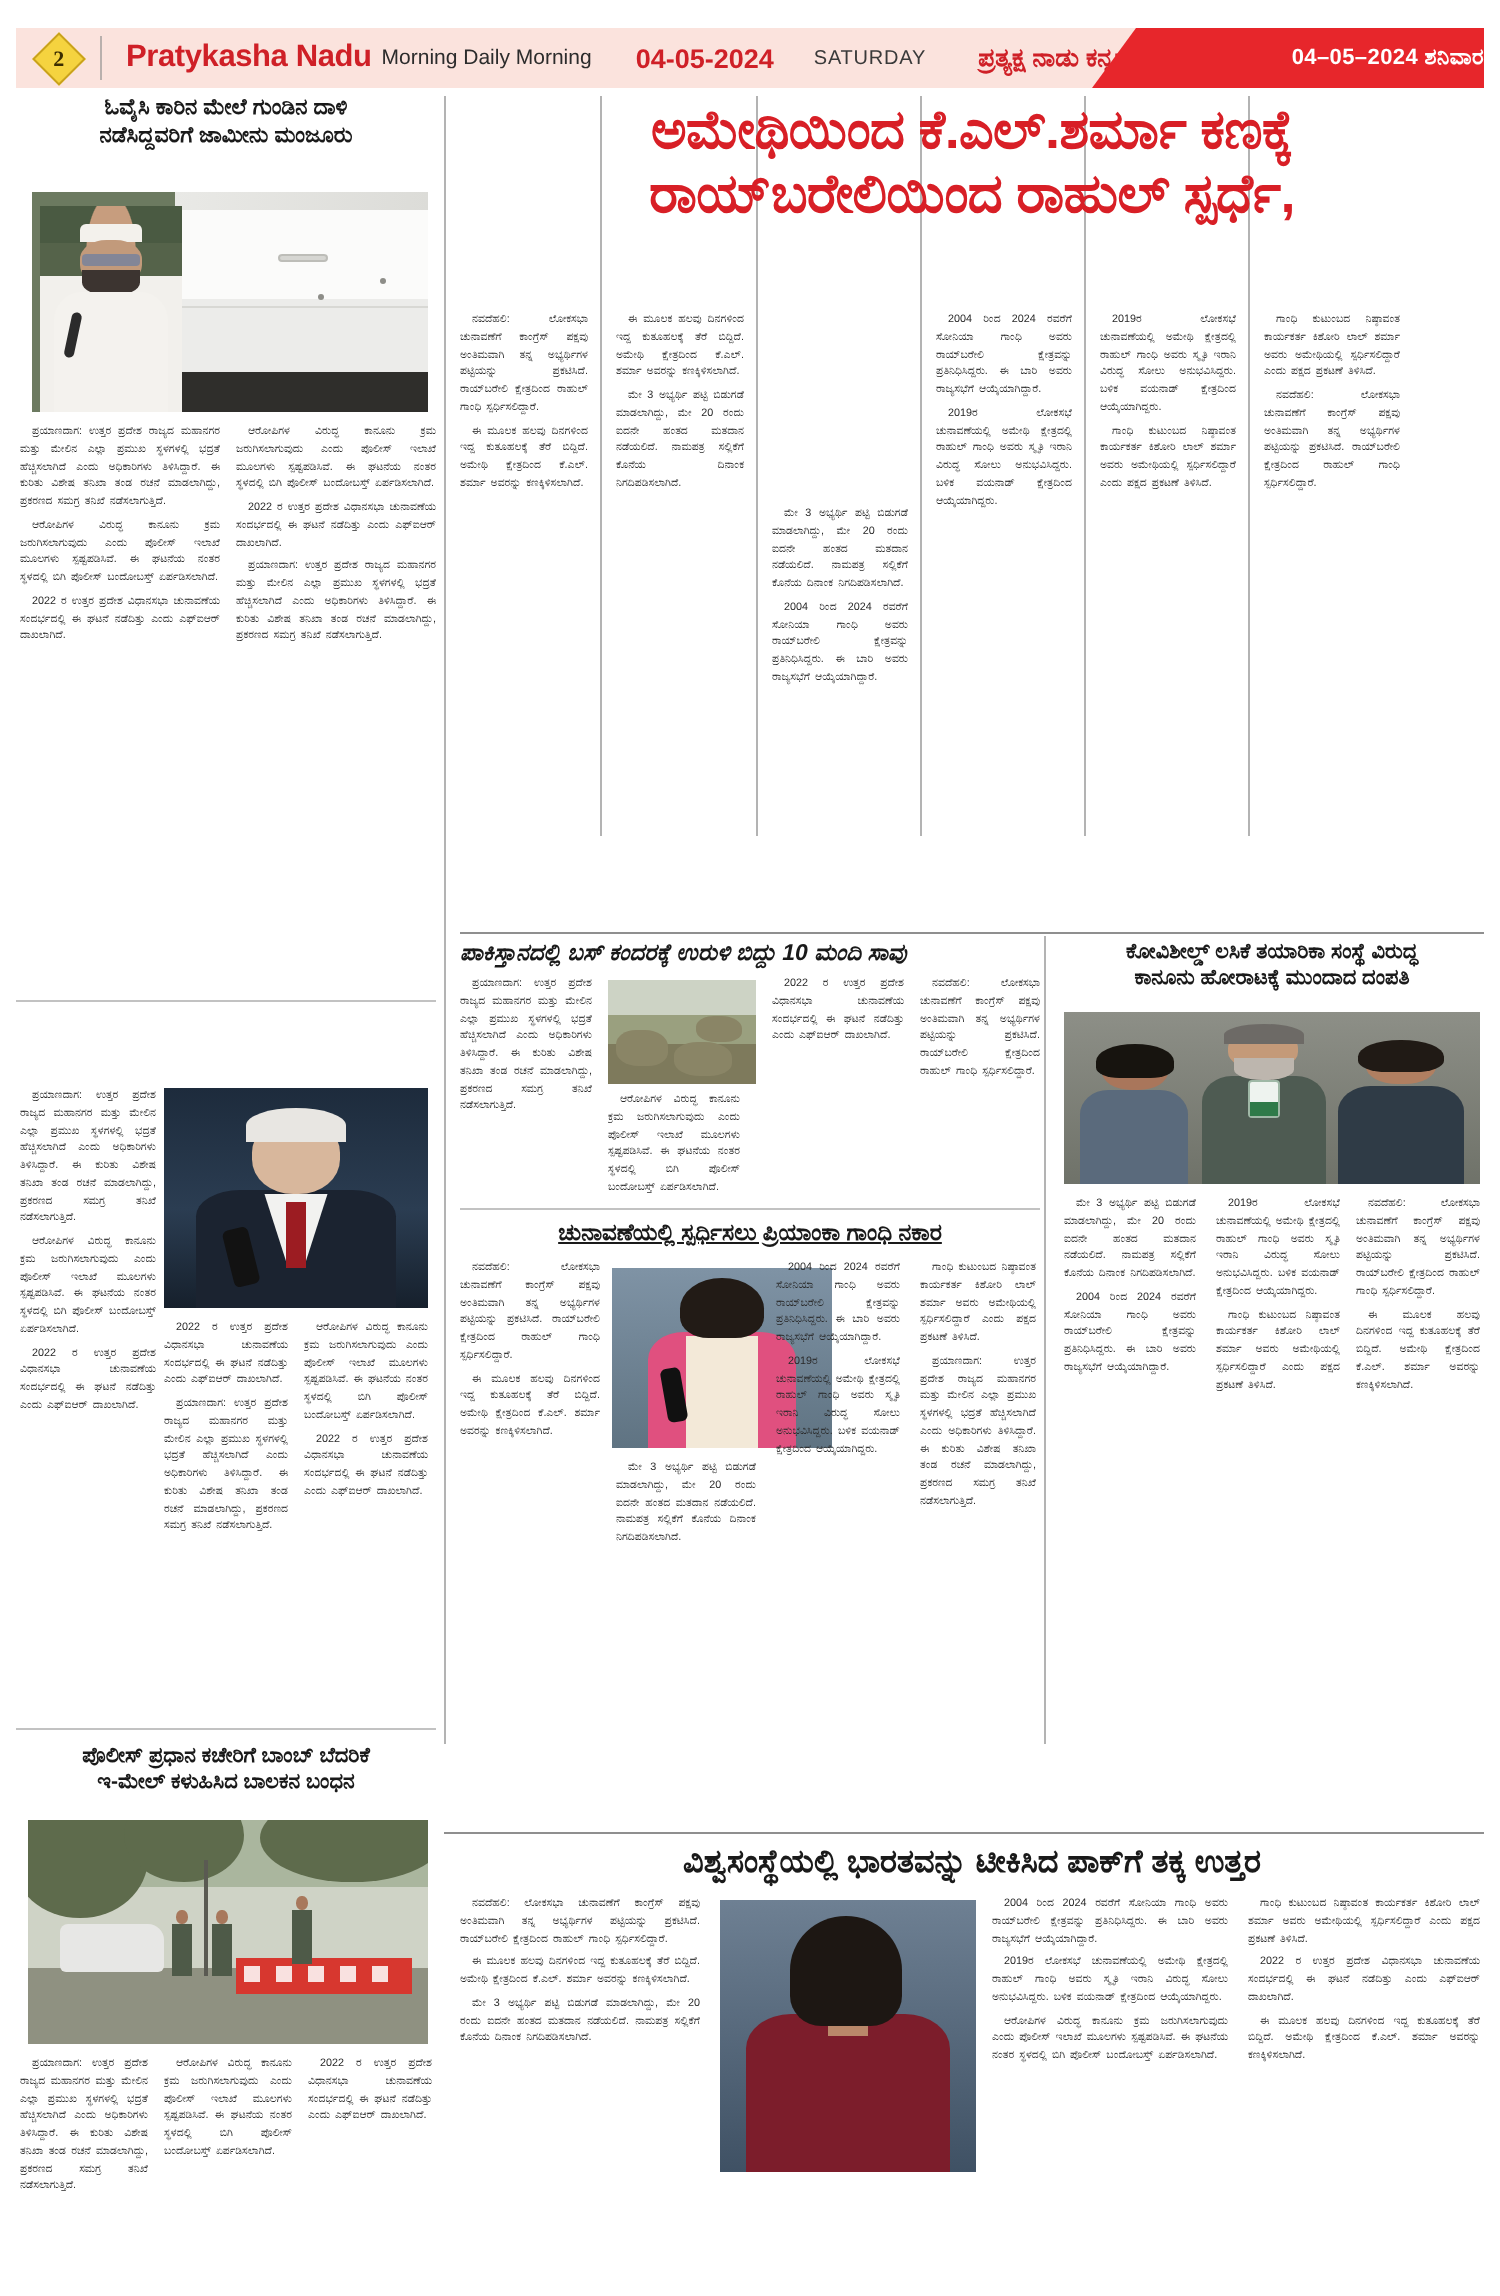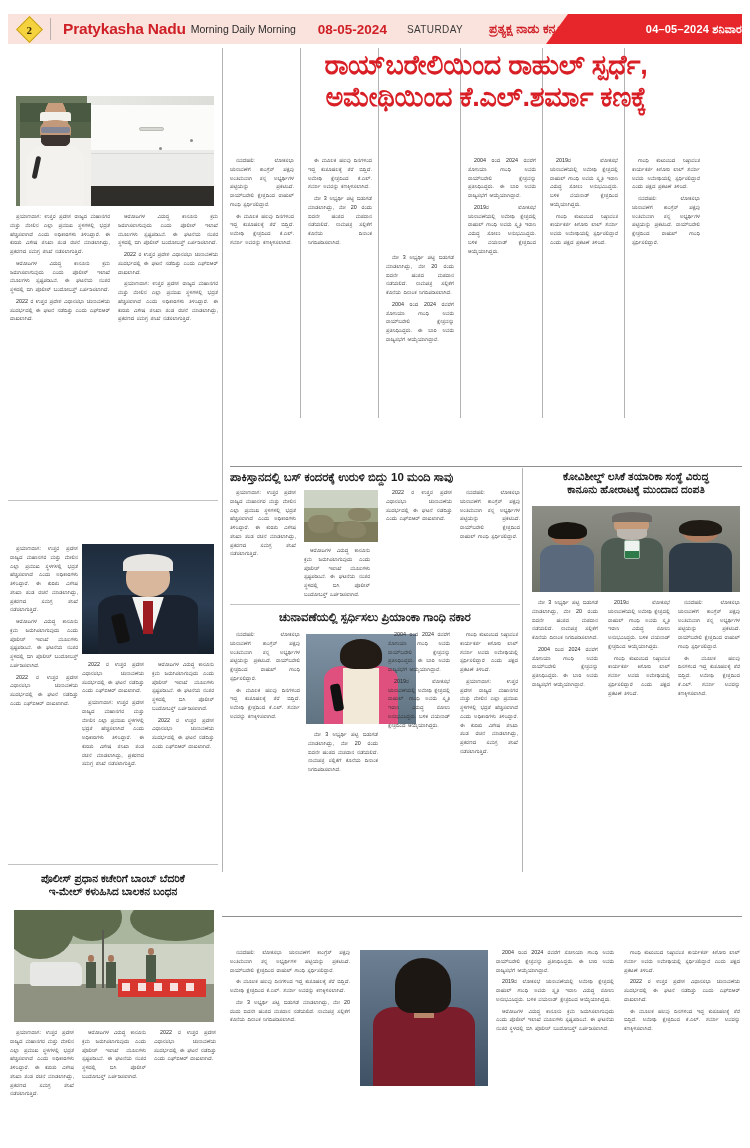--- a/index.html
+++ b/index.html
@@ -258,37 +258,41 @@
 
 <div class="masthead">
   <div class="mh-page-badge">
     <div class="diamond">
       <span>2</span>
     </div>
   </div>
   <div class="mh-divider"></div>
   <div class="mh-title">Pratykasha Nadu</div>
   <div class="mh-sub">Morning Daily Morning</div>
-  <div class="mh-date">08-05-2024</div>
+  <div class="mh-date">04-05-2024</div>
   <div class="mh-day">SATURDAY</div>
   <div class="mh-kn">ಪ್ರತ್ಯಕ್ಷ ನಾಡು ಕನ್ನಡ ದಿನ ಪತ್ರಿಕೆ</div>
   <div class="mh-red-tail">
     <span>04–05–2024 ಶನಿವಾರ</span>
   </div>
 </div>
 
 <div class="page">
 
   <div class="vrule" style="left:214px; top:0; height:780px;"></div>
   <div class="vrule" style="left:292px; top:0; height:370px;"></div>
   <div class="vrule" style="left:370px; top:0; height:370px;"></div>
   <div class="vrule" style="left:452px; top:0; height:370px;"></div>
   <div class="vrule" style="left:534px; top:0; height:370px;"></div>
   <div class="vrule" style="left:616px; top:0; height:370px;"></div>
 
+  <div style="position:absolute; left:0; top:0; width:210px;">
+    <div class="kn-hl" style="font-size:11px;">ಓವೈಸಿ ಕಾರಿನ ಮೇಲೆ ಗುಂಡಿನ ದಾಳಿ</div>
+    <div class="kn-hl" style="font-size:11px;">ನಡೆಸಿದ್ದವರಿಗೆ ಜಾಮೀನು ಮಂಜೂರು</div>
+  </div>
 
   <div class="photo ph-owaisi" style="left:8px; top:48px; width:198px; height:110px;">
     <div class="frame">
       <div class="car-body"></div>
       <div class="car-handle"></div>
       <div class="car-crease"></div>
       <div class="bullet-hole" style="left:72%; top:46%;"></div>
       <div class="bullet-hole" style="left:88%; top:39%;"></div>
       <div class="car-shadow"></div>
       <div class="ow-person">
@@ -375,22 +379,22 @@
     <p class="ind">ಪ್ರಯಾಣದಾಗ: ಉತ್ತರ ಪ್ರದೇಶ ರಾಜ್ಯದ ಮಹಾನಗರ ಮತ್ತು ಮೇಲಿನ ಎಲ್ಲಾ ಪ್ರಮುಖ ಸ್ಥಳಗಳಲ್ಲಿ ಭದ್ರತೆ ಹೆಚ್ಚಿಸಲಾಗಿದೆ ಎಂದು ಅಧಿಕಾರಿಗಳು ತಿಳಿಸಿದ್ದಾರೆ. ಈ ಕುರಿತು ವಿಶೇಷ ತನಿಖಾ ತಂಡ ರಚನೆ ಮಾಡಲಾಗಿದ್ದು, ಪ್ರಕರಣದ ಸಮಗ್ರ ತನಿಖೆ ನಡೆಸಲಾಗುತ್ತಿದೆ.</p>
   </div>
   <div class="col-text" style="position:absolute; left:74px; top:980px; width:64px; height:108px;">
     <p class="ind">ಆರೋಪಿಗಳ ವಿರುದ್ಧ ಕಾನೂನು ಕ್ರಮ ಜರುಗಿಸಲಾಗುವುದು ಎಂದು ಪೊಲೀಸ್ ಇಲಾಖೆ ಮೂಲಗಳು ಸ್ಪಷ್ಟಪಡಿಸಿವೆ. ಈ ಘಟನೆಯ ನಂತರ ಸ್ಥಳದಲ್ಲಿ ಬಿಗಿ ಪೊಲೀಸ್ ಬಂದೋಬಸ್ತ್ ಏರ್ಪಡಿಸಲಾಗಿದೆ.</p>
   </div>
   <div class="col-text" style="position:absolute; left:146px; top:980px; width:62px; height:108px;">
     <p class="ind">2022 ರ ಉತ್ತರ ಪ್ರದೇಶ ವಿಧಾನಸಭಾ ಚುನಾವಣೆಯ ಸಂದರ್ಭದಲ್ಲಿ ಈ ಘಟನೆ ನಡೆದಿತ್ತು ಎಂದು ಎಫ್ಐಆರ್ ದಾಖಲಾಗಿದೆ.</p>
   </div>
 
   <div style="position:absolute; left:222px; top:2px; width:512px;">
+    <div class="lead-headline">ಅಮೇಥಿಯಿಂದ ಕೆ.ಎಲ್.ಶರ್ಮಾ ಕಣಕ್ಕೆ</div>
     <div class="lead-headline">ರಾಯ್‌ಬರೇಲಿಯಿಂದ ರಾಹುಲ್ ಸ್ಪರ್ಧೆ,</div>
-    <div class="lead-headline">ಅಮೇಥಿಯಿಂದ ಕೆ.ಎಲ್.ಶರ್ಮಾ ಕಣಕ್ಕೆ</div>
   </div>
 
 
   <div class="col-text" style="position:absolute; left:222px; top:108px; width:64px; height:306px;">
     <p class="ind">ನವದೆಹಲಿ: ಲೋಕಸಭಾ ಚುನಾವಣೆಗೆ ಕಾಂಗ್ರೆಸ್ ಪಕ್ಷವು ಅಂತಿಮವಾಗಿ ತನ್ನ ಅಭ್ಯರ್ಥಿಗಳ ಪಟ್ಟಿಯನ್ನು ಪ್ರಕಟಿಸಿದೆ. ರಾಯ್‌ಬರೇಲಿ ಕ್ಷೇತ್ರದಿಂದ ರಾಹುಲ್ ಗಾಂಧಿ ಸ್ಪರ್ಧಿಸಲಿದ್ದಾರೆ.</p>
     <p class="ind">ಈ ಮೂಲಕ ಹಲವು ದಿನಗಳಿಂದ ಇದ್ದ ಕುತೂಹಲಕ್ಕೆ ತೆರೆ ಬಿದ್ದಿದೆ. ಅಮೇಥಿ ಕ್ಷೇತ್ರದಿಂದ ಕೆ.ಎಲ್. ಶರ್ಮಾ ಅವರನ್ನು ಕಣಕ್ಕಿಳಿಸಲಾಗಿದೆ.</p>
   </div>
   <div class="col-text" style="position:absolute; left:300px; top:108px; width:64px; height:306px;">
     <p class="ind">ಈ ಮೂಲಕ ಹಲವು ದಿನಗಳಿಂದ ಇದ್ದ ಕುತೂಹಲಕ್ಕೆ ತೆರೆ ಬಿದ್ದಿದೆ. ಅಮೇಥಿ ಕ್ಷೇತ್ರದಿಂದ ಕೆ.ಎಲ್. ಶರ್ಮಾ ಅವರನ್ನು ಕಣಕ್ಕಿಳಿಸಲಾಗಿದೆ.</p>
     <p class="ind">ಮೇ 3 ಅಭ್ಯರ್ಥಿ ಪಟ್ಟಿ ಬಿಡುಗಡೆ ಮಾಡಲಾಗಿದ್ದು, ಮೇ 20 ರಂದು ಐದನೇ ಹಂತದ ಮತದಾನ ನಡೆಯಲಿದೆ. ನಾಮಪತ್ರ ಸಲ್ಲಿಕೆಗೆ ಕೊನೆಯ ದಿನಾಂಕ ನಿಗದಿಪಡಿಸಲಾಗಿದೆ.</p>
@@ -407,21 +411,21 @@
     <p class="ind">2019ರ ಲೋಕಸಭೆ ಚುನಾವಣೆಯಲ್ಲಿ ಅಮೇಥಿ ಕ್ಷೇತ್ರದಲ್ಲಿ ರಾಹುಲ್ ಗಾಂಧಿ ಅವರು ಸ್ಮೃತಿ ಇರಾನಿ ವಿರುದ್ಧ ಸೋಲು ಅನುಭವಿಸಿದ್ದರು. ಬಳಿಕ ವಯನಾಡ್ ಕ್ಷೇತ್ರದಿಂದ ಆಯ್ಕೆಯಾಗಿದ್ದರು.</p>
     <p class="ind">ಗಾಂಧಿ ಕುಟುಂಬದ ನಿಷ್ಠಾವಂತ ಕಾರ್ಯಕರ್ತ ಕಿಶೋರಿ ಲಾಲ್ ಶರ್ಮಾ ಅವರು ಅಮೇಥಿಯಲ್ಲಿ ಸ್ಪರ್ಧಿಸಲಿದ್ದಾರೆ ಎಂದು ಪಕ್ಷದ ಪ್ರಕಟಣೆ ತಿಳಿಸಿದೆ.</p>
   </div>
   <div class="col-text" style="position:absolute; left:624px; top:108px; width:68px; height:306px;">
     <p class="ind">ಗಾಂಧಿ ಕುಟುಂಬದ ನಿಷ್ಠಾವಂತ ಕಾರ್ಯಕರ್ತ ಕಿಶೋರಿ ಲಾಲ್ ಶರ್ಮಾ ಅವರು ಅಮೇಥಿಯಲ್ಲಿ ಸ್ಪರ್ಧಿಸಲಿದ್ದಾರೆ ಎಂದು ಪಕ್ಷದ ಪ್ರಕಟಣೆ ತಿಳಿಸಿದೆ.</p>
     <p class="ind">ನವದೆಹಲಿ: ಲೋಕಸಭಾ ಚುನಾವಣೆಗೆ ಕಾಂಗ್ರೆಸ್ ಪಕ್ಷವು ಅಂತಿಮವಾಗಿ ತನ್ನ ಅಭ್ಯರ್ಥಿಗಳ ಪಟ್ಟಿಯನ್ನು ಪ್ರಕಟಿಸಿದೆ. ರಾಯ್‌ಬರೇಲಿ ಕ್ಷೇತ್ರದಿಂದ ರಾಹುಲ್ ಗಾಂಧಿ ಸ್ಪರ್ಧಿಸಲಿದ್ದಾರೆ.</p>
   </div>
 
   <div class="hrule" style="left:222px; top:418px; width:512px;"></div>
 
-  <div style="position:absolute; left:222px; top:422px; width:300px;">
+  <div style="position:absolute; left:222px; top:422px; width:300px;font-style:italic;">
     <div class="kn-hl" style="font-size:11.5px; text-align:left;">ಪಾಕಿಸ್ತಾನದಲ್ಲಿ ಬಸ್ ಕಂದರಕ್ಕೆ ಉರುಳಿ ಬಿದ್ದು 10 ಮಂದಿ ಸಾವು</div>
   </div>
 
   <div class="photo ph-bus" style="left:296px; top:442px; width:74px; height:52px;">
     <div class="frame">
       <div class="bus-rock" style="left:6%; top:48%; width:34%; height:34%;"></div>
       <div class="bus-rock" style="left:44%; top:60%; width:40%; height:32%;"></div>
       <div class="bus-rock" style="left:60%; top:34%; width:30%; height:26%;"></div>
     </div>
   </div>
@@ -477,21 +481,21 @@
   <div class="col-text" style="position:absolute; left:670px; top:550px; width:62px; height:256px;">
     <p class="ind">ನವದೆಹಲಿ: ಲೋಕಸಭಾ ಚುನಾವಣೆಗೆ ಕಾಂಗ್ರೆಸ್ ಪಕ್ಷವು ಅಂತಿಮವಾಗಿ ತನ್ನ ಅಭ್ಯರ್ಥಿಗಳ ಪಟ್ಟಿಯನ್ನು ಪ್ರಕಟಿಸಿದೆ. ರಾಯ್‌ಬರೇಲಿ ಕ್ಷೇತ್ರದಿಂದ ರಾಹುಲ್ ಗಾಂಧಿ ಸ್ಪರ್ಧಿಸಲಿದ್ದಾರೆ.</p>
     <p class="ind">ಈ ಮೂಲಕ ಹಲವು ದಿನಗಳಿಂದ ಇದ್ದ ಕುತೂಹಲಕ್ಕೆ ತೆರೆ ಬಿದ್ದಿದೆ. ಅಮೇಥಿ ಕ್ಷೇತ್ರದಿಂದ ಕೆ.ಎಲ್. ಶರ್ಮಾ ಅವರನ್ನು ಕಣಕ್ಕಿಳಿಸಲಾಗಿದೆ.</p>
   </div>
 
   <div class="vrule" style="left:514px; top:420px; height:404px;"></div>
   <div class="vrule" style="left:214px; top:420px; height:404px;"></div>
 
   <div class="hrule-thin" style="left:222px; top:556px; width:290px;"></div>
   <div style="position:absolute; left:222px; top:562px; width:290px;">
-    <div class="kn-hl" style="font-size:11.5px;">ಚುನಾವಣೆಯಲ್ಲಿ ಸ್ಪರ್ಧಿಸಲು ಪ್ರಿಯಾಂಕಾ ಗಾಂಧಿ ನಕಾರ</div>
+    <div class="kn-hl" style="font-size:11.5px;text-decoration:underline;">ಚುನಾವಣೆಯಲ್ಲಿ ಸ್ಪರ್ಧಿಸಲು ಪ್ರಿಯಾಂಕಾ ಗಾಂಧಿ ನಕಾರ</div>
   </div>
 
   <div class="photo ph-pri" style="left:298px; top:586px; width:110px; height:90px;">
     <div class="frame">
       <div class="pri-body"></div>
       <div class="pri-shawl"></div>
       <div class="pri-head"></div>
       <div class="pri-hair"></div>
       <div class="pri-mic"></div>
     </div>
@@ -507,20 +511,23 @@
   <div class="col-text" style="position:absolute; left:380px; top:582px; width:62px; height:238px;">
     <p class="ind">2004 ರಿಂದ 2024 ರವರೆಗೆ ಸೋನಿಯಾ ಗಾಂಧಿ ಅವರು ರಾಯ್‌ಬರೇಲಿ ಕ್ಷೇತ್ರವನ್ನು ಪ್ರತಿನಿಧಿಸಿದ್ದರು. ಈ ಬಾರಿ ಅವರು ರಾಜ್ಯಸಭೆಗೆ ಆಯ್ಕೆಯಾಗಿದ್ದಾರೆ.</p>
     <p class="ind">2019ರ ಲೋಕಸಭೆ ಚುನಾವಣೆಯಲ್ಲಿ ಅಮೇಥಿ ಕ್ಷೇತ್ರದಲ್ಲಿ ರಾಹುಲ್ ಗಾಂಧಿ ಅವರು ಸ್ಮೃತಿ ಇರಾನಿ ವಿರುದ್ಧ ಸೋಲು ಅನುಭವಿಸಿದ್ದರು. ಬಳಿಕ ವಯನಾಡ್ ಕ್ಷೇತ್ರದಿಂದ ಆಯ್ಕೆಯಾಗಿದ್ದರು.</p>
   </div>
   <div class="col-text" style="position:absolute; left:452px; top:582px; width:58px; height:238px;">
     <p class="ind">ಗಾಂಧಿ ಕುಟುಂಬದ ನಿಷ್ಠಾವಂತ ಕಾರ್ಯಕರ್ತ ಕಿಶೋರಿ ಲಾಲ್ ಶರ್ಮಾ ಅವರು ಅಮೇಥಿಯಲ್ಲಿ ಸ್ಪರ್ಧಿಸಲಿದ್ದಾರೆ ಎಂದು ಪಕ್ಷದ ಪ್ರಕಟಣೆ ತಿಳಿಸಿದೆ.</p>
     <p class="ind">ಪ್ರಯಾಣದಾಗ: ಉತ್ತರ ಪ್ರದೇಶ ರಾಜ್ಯದ ಮಹಾನಗರ ಮತ್ತು ಮೇಲಿನ ಎಲ್ಲಾ ಪ್ರಮುಖ ಸ್ಥಳಗಳಲ್ಲಿ ಭದ್ರತೆ ಹೆಚ್ಚಿಸಲಾಗಿದೆ ಎಂದು ಅಧಿಕಾರಿಗಳು ತಿಳಿಸಿದ್ದಾರೆ. ಈ ಕುರಿತು ವಿಶೇಷ ತನಿಖಾ ತಂಡ ರಚನೆ ಮಾಡಲಾಗಿದ್ದು, ಪ್ರಕರಣದ ಸಮಗ್ರ ತನಿಖೆ ನಡೆಸಲಾಗುತ್ತಿದೆ.</p>
   </div>
 
   <div class="hrule" style="left:214px; top:868px; width:520px;"></div>
+  <div style="position:absolute; left:222px; top:874px; width:512px;">
+    <div class="kn-hl" style="font-size:16px;">ವಿಶ್ವಸಂಸ್ಥೆಯಲ್ಲಿ ಭಾರತವನ್ನು ಟೀಕಿಸಿದ ಪಾಕ್‌ಗೆ ತಕ್ಕ ಉತ್ತರ</div>
+  </div>
 
   <div class="photo ph-un" style="left:352px; top:902px; width:128px; height:136px;">
     <div class="frame">
       <div class="un-body"></div>
       <div class="un-neck"></div>
       <div class="un-head"></div>
       <div class="un-hair"></div>
     </div>
   </div>
 

